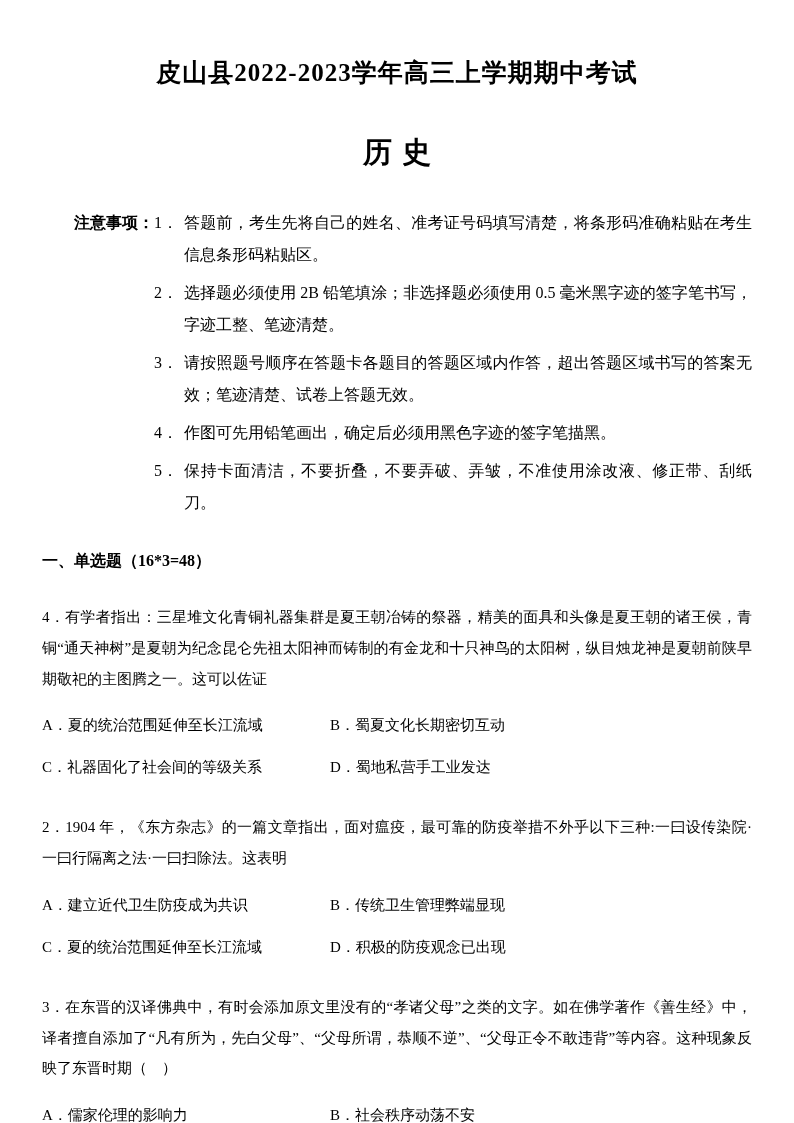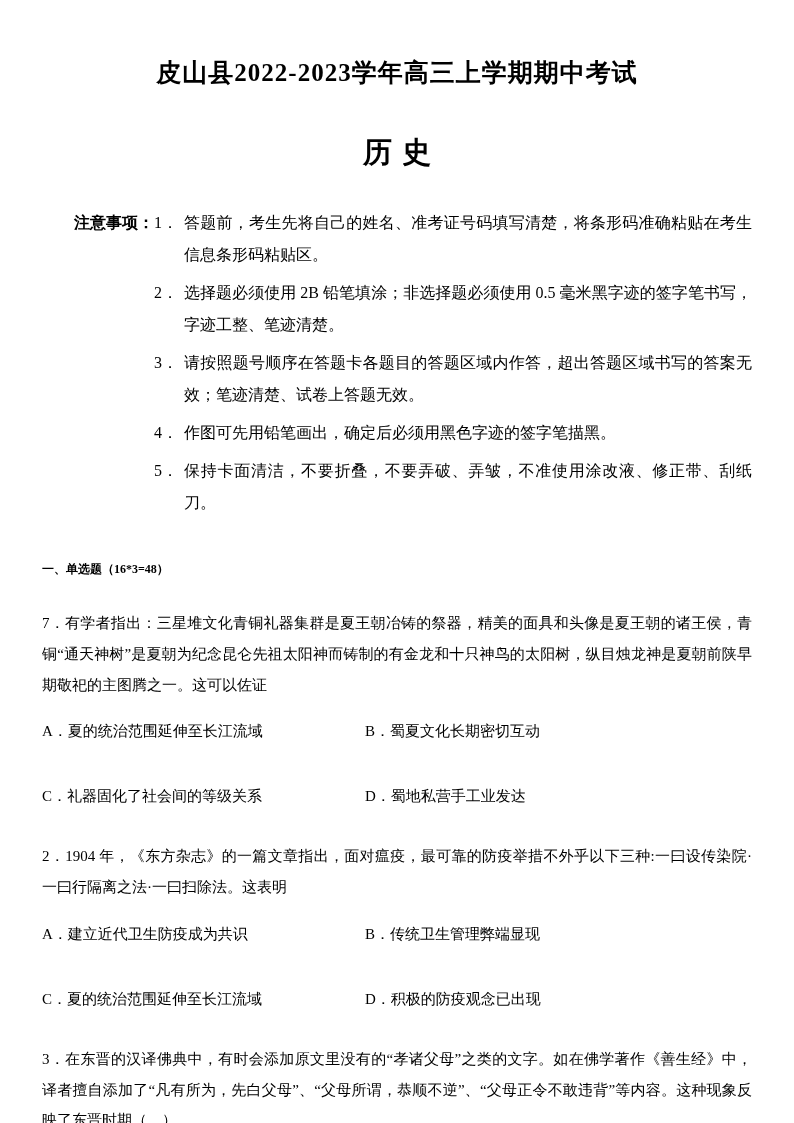--- a/index.html
+++ b/index.html
@@ -54,37 +54,36 @@
   .note-num {
     width: 30px;
     flex-shrink: 0;
   }
   .note-text {
     flex: 1;
     text-align: justify;
   }
   .section-title {
     font-weight: bold;
-    font-size: 12px;
-    margin-top: 42px;
+    font-size: 16px;
+    margin-top: 32px;
   }
   .question { margin-top: 30px; }
   .stem {
     font-size: 15px;
     line-height: 2.05;
     text-align: justify;
   }
   .options {
     display: grid;
     grid-template-columns: 288px 1fr;
     row-gap: 12px;
     margin-top: 16px;
     font-size: 15px;
     line-height: 2.0;
-    gap: 35px;
   }
 </style>
 </head>
 <body>
 
 <div class="page">
 
   <h1 class="exam-title">皮山县2022-2023学年高三上学期期中考试</h1>
 
   <h2 class="subject-title">历史</h2>
@@ -117,21 +116,21 @@
         <span class="note-num">5．</span>
         <span class="note-text">保持卡面清洁，不要折叠，不要弄破、弄皱，不准使用涂改液、修正带、刮纸刀。</span>
       </div>
 
     </div>
   </div>
 
   <div class="section-title">一、单选题（16*3=48）</div>
 
   <div class="question">
-    <p class="stem">7．有学者指出：三星堆文化青铜礼器集群是夏王朝冶铸的祭器，精美的面具和头像是夏王朝的诸王侯，青铜“通天神树”是夏朝为纪念昆仑先祖太阳神而铸制的有金龙和十只神鸟的太阳树，纵目烛龙神是夏朝前陕早期敬祀的主图腾之一。这可以佐证</p>
+    <p class="stem">4．有学者指出：三星堆文化青铜礼器集群是夏王朝冶铸的祭器，精美的面具和头像是夏王朝的诸王侯，青铜“通天神树”是夏朝为纪念昆仑先祖太阳神而铸制的有金龙和十只神鸟的太阳树，纵目烛龙神是夏朝前陕早期敬祀的主图腾之一。这可以佐证</p>
     <div class="options">
       <span>A．夏的统治范围延伸至长江流域</span>
       <span>B．蜀夏文化长期密切互动</span>
       <span>C．礼器固化了社会间的等级关系</span>
       <span>D．蜀地私营手工业发达</span>
     </div>
   </div>
 
   <div class="question">
     <p class="stem">2．1904 年，《东方杂志》的一篇文章指出，面对瘟疫，最可靠的防疫举措不外乎以下三种:一曰设传染院·一曰行隔离之法·一曰扫除法。这表明</p>

